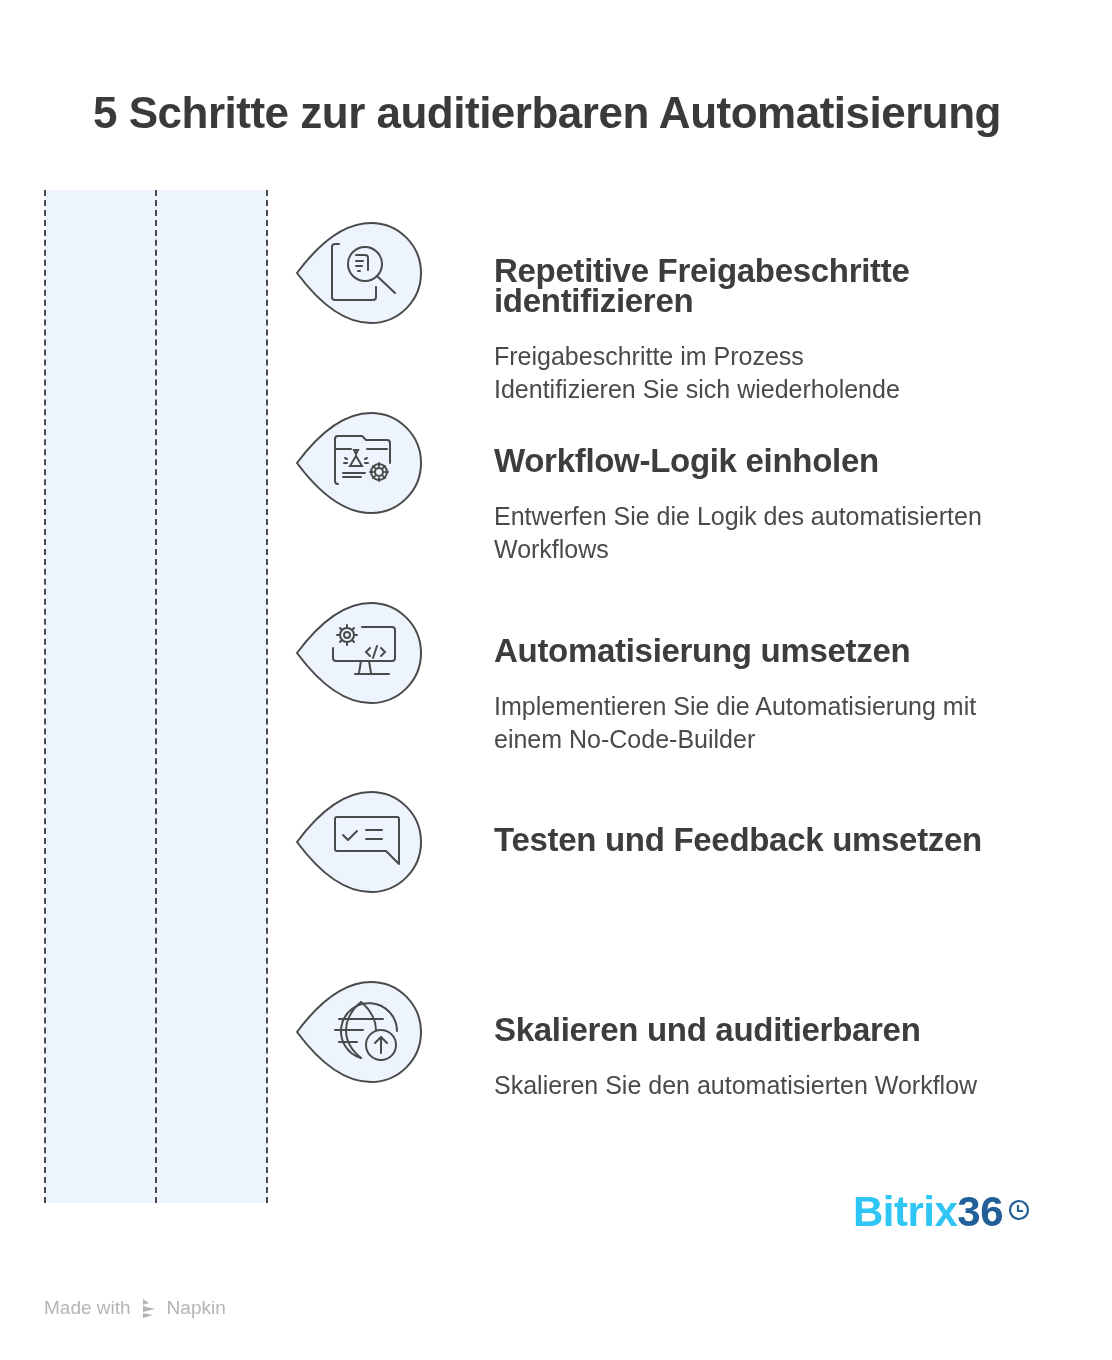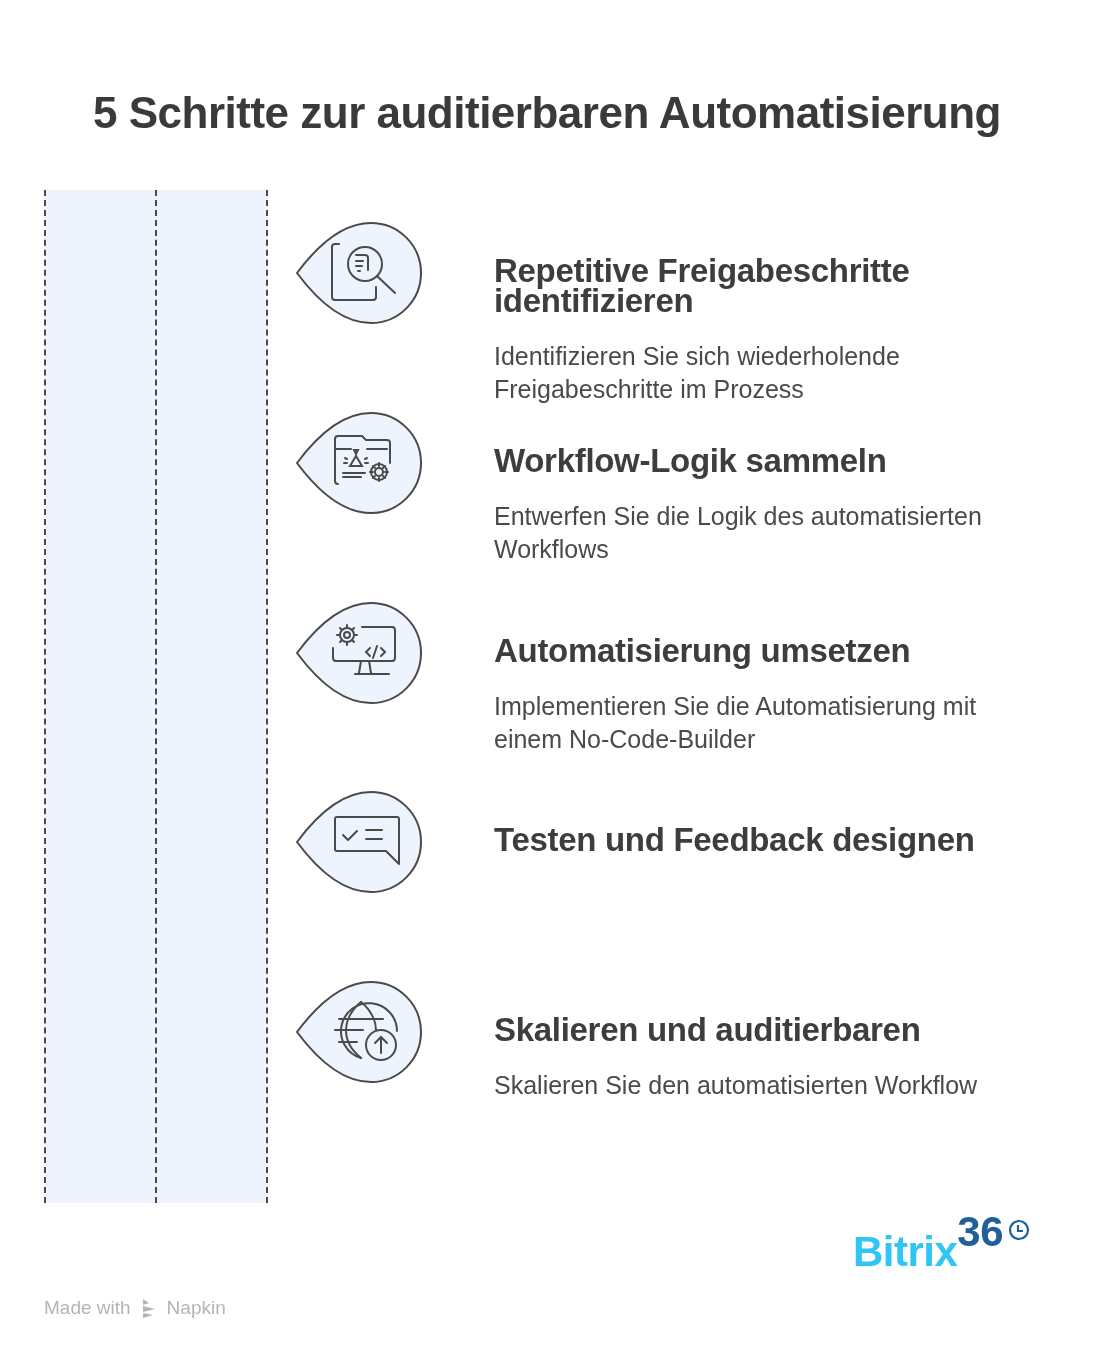--- a/index.html
+++ b/index.html
@@ -5,21 +5,21 @@
   html, body { margin:0; padding:0; background:#ffffff; }
   body { width:1112px; height:1360px; position:relative; overflow:hidden; font-family:"Liberation Sans", sans-serif; }
   .title { position:absolute; left:0; top:88px; width:1094px; text-align:center; font-size:44px; font-weight:bold; color:#3a3a3a; letter-spacing:-0.5px; }
   .band { position:absolute; left:45px; top:190px; width:223px; height:1013px; background:#edf4fe; }
   .dash { position:absolute; top:190px; height:1013px; width:0; border-left:2px dashed #4a4a4a; }
   .icon { position:absolute; left:295px; width:130px; height:106px; }
   .step { position:absolute; left:494px; width:580px; }
   .step-title { font-size:33px; font-weight:bold; color:#3d3d3d; letter-spacing:-0.3px; line-height:30px; }
   .step-desc { margin-top:24px; font-size:25px; color:#4a4a4a; line-height:33px; }
   .brand { position:absolute; left:853px; top:1188px; font-size:42px; font-weight:bold; letter-spacing:-0.5px; display:flex; align-items:center; }
-  .brand .b1 { color:#2fc6f6;margin-top:40px; }
+  .brand .b1 { color:#2fc6f6; }
   .brand .b2 { color:#215f98; }
   .footer { position:absolute; left:44px; top:1297px; font-size:19px; color:#b5b5b5; display:flex; align-items:flex-start; gap:8px; }
 </style>
 </head>
 <body>
 
 <div class="title">5 Schritte zur auditierbaren Automatisierung</div>
 
 <div class="band"></div>
 <div class="dash" style="left:44px"></div>
@@ -31,41 +31,41 @@
   <g fill="none" stroke="#4a4a4a" stroke-width="2" stroke-linecap="round">
     <path d="M44,24 h-4 a3,3 0 0 0 -3,3 v50 a3,3 0 0 0 3,3 h38 a3,3 0 0 0 3,-3 v-10"></path>
     <circle cx="70" cy="44" r="17"></circle>
     <path d="M61,35 h9 a3,3 0 0 1 3,3 v12 M61,41 h7 M61,46 h6 M63,51 h2"></path>
     <path d="M82,56 L100,73"></path>
   </g>
 </svg>
 <div class="step" style="top:256px">
   <div class="step-title">Repetitive Freigabeschritte identifizieren</div>
   <div class="step-desc">
+    <div>Freigabeschritte im Prozess</div>
     <div>Identifizieren Sie sich wiederholende</div>
-    <div>Freigabeschritte im Prozess</div>
   </div>
 </div>
 
 <svg class="icon" style="top:410px" viewBox="0 0 130 106">
   <path d="M2,53 C25,22 50,3 76,3 A50,50 0 1 1 76,103 C50,103 25,84 2,53 Z" fill="#edf4fe" stroke="#4a4a4a" stroke-width="2"></path>
   <g fill="none" stroke="#4a4a4a" stroke-width="2" stroke-linecap="round">
     <path d="M43,74 a3,3 0 0 1 -3,-3 v-42 a3,3 0 0 1 3,-3 h24 l4,4 h21 a3,3 0 0 1 3,3 v20"></path>
     <path d="M40,39 h16 M72,39 h20"></path>
     <path d="M55,56 l6,-10 l6,10 z"></path>
     <path d="M61,44 l-2,-4 h4 z"></path>
     <path d="M50,48 l2,1 M72,48 l-2,1 M49,53 h3 M70,53 h3"></path>
     <path d="M48,63 h22 M48,67 h18"></path>
     <circle cx="84" cy="62" r="4"></circle>
     <path d="M84,53 v3 M84,68 v3 M75,62 h3 M90,62 h3 M78,56 l2,2 M88,66 l2,2 M78,68 l2,-2 M88,58 l2,-2"></path>
     <circle cx="84" cy="62" r="8"></circle>
   </g>
 </svg>
 <div class="step" style="top:446px">
-  <div class="step-title">Workflow-Logik sammeln</div>
+  <div class="step-title">Workflow-Logik einholen</div>
   <div class="step-desc">
     <div>Entwerfen Sie die Logik des automatisierten</div>
     <div>Workflows</div>
   </div>
 </div>
 
 <svg class="icon" style="top:600px" viewBox="0 0 130 106">
   <path d="M2,53 C25,22 50,3 76,3 A50,50 0 1 1 76,103 C50,103 25,84 2,53 Z" fill="#edf4fe" stroke="#4a4a4a" stroke-width="2"></path>
   <g fill="none" stroke="#4a4a4a" stroke-width="2" stroke-linecap="round">
     <circle cx="52" cy="35" r="3"></circle>
@@ -86,21 +86,21 @@
 
 <svg class="icon" style="top:789px" viewBox="0 0 130 106">
   <path d="M2,53 C25,22 50,3 76,3 A50,50 0 1 1 76,103 C50,103 25,84 2,53 Z" fill="#edf4fe" stroke="#4a4a4a" stroke-width="2"></path>
   <g fill="none" stroke="#4a4a4a" stroke-width="2" stroke-linecap="round" stroke-linejoin="round">
     <path d="M40,30 a2,2 0 0 1 2,-2 h60 a2,2 0 0 1 2,2 v45 l-13,-13 h-49 a2,2 0 0 1 -2,-2 z"></path>
     <path d="M48,46 l5,5 l9,-9"></path>
     <path d="M71,41 h16 M71,50 h16"></path>
   </g>
 </svg>
 <div class="step" style="top:825px">
-  <div class="step-title">Testen und Feedback designen</div>
+  <div class="step-title">Testen und Feedback umsetzen</div>
 </div>
 
 <svg class="icon" style="top:979px" viewBox="0 0 130 106">
   <path d="M2,53 C25,22 50,3 76,3 A50,50 0 1 1 76,103 C50,103 25,84 2,53 Z" fill="#edf4fe" stroke="#4a4a4a" stroke-width="2"></path>
   <g fill="none" stroke="#4a4a4a" stroke-width="2" stroke-linecap="round">
     <path d="M66,79 a28,28 0 1 1 36,-27"></path>
     <path d="M66,23 c-10,8 -15,19 -15,28 c0,10 5,20 15,28"></path>
     <path d="M66,23 c10,8 15,19 15,28"></path>
     <path d="M44,40 h44 M40,51 h28 M44,63 h18"></path>
     <circle cx="86" cy="66" r="15"></circle>

